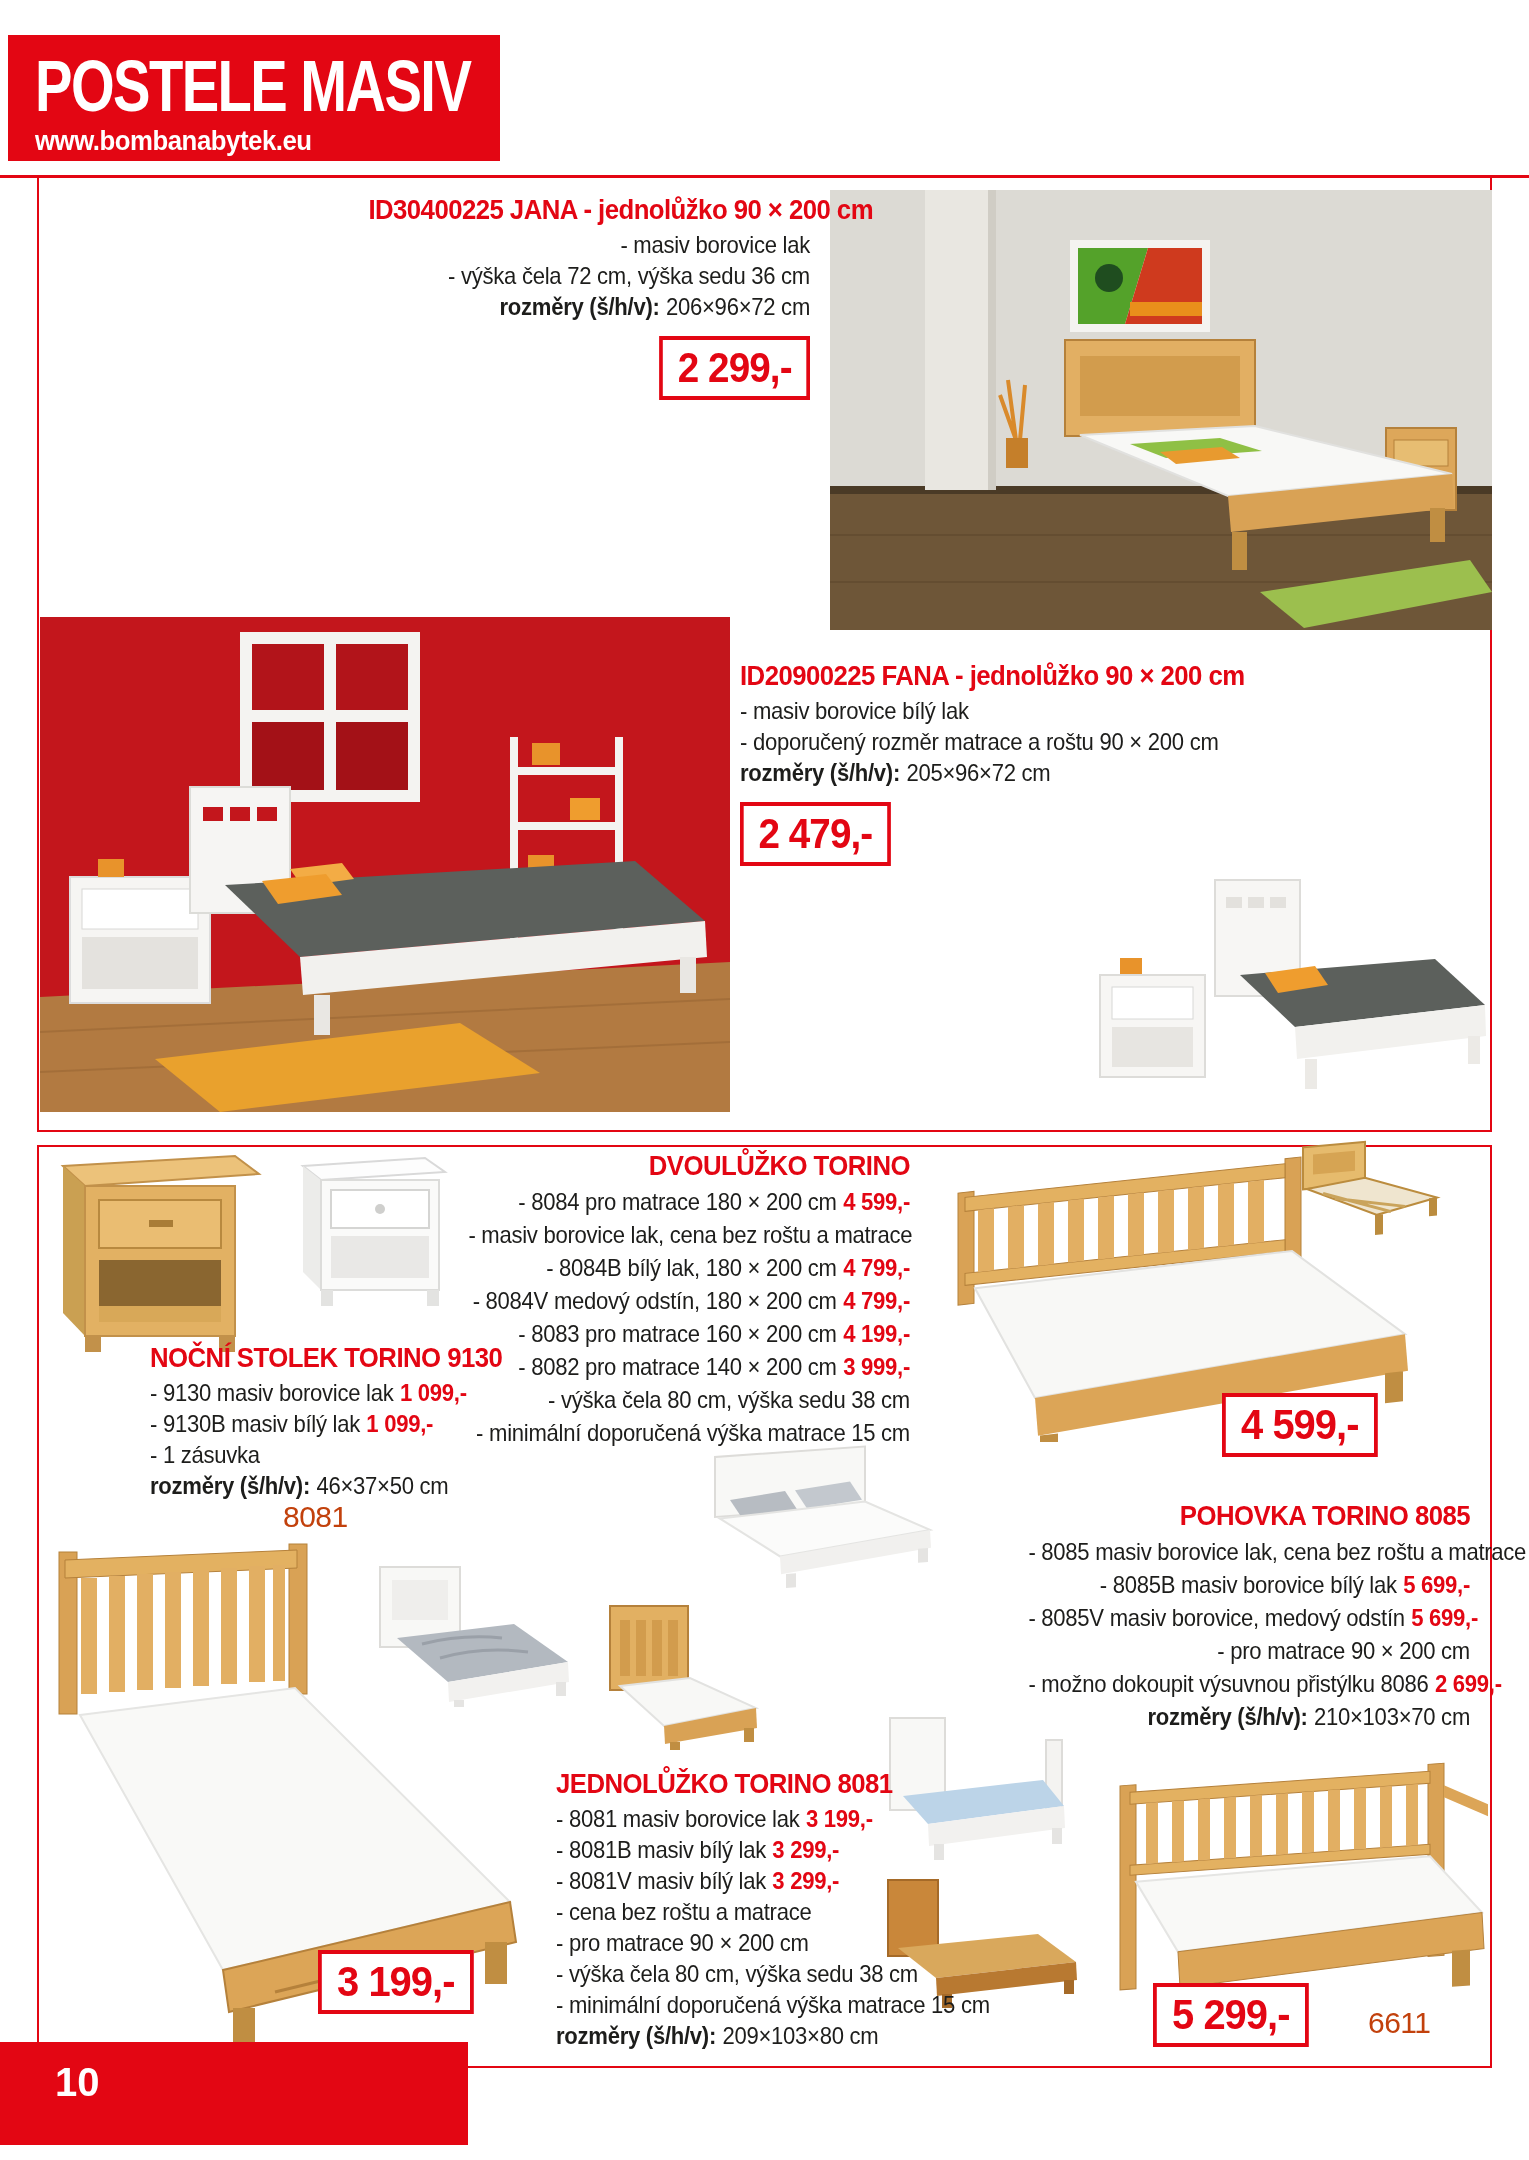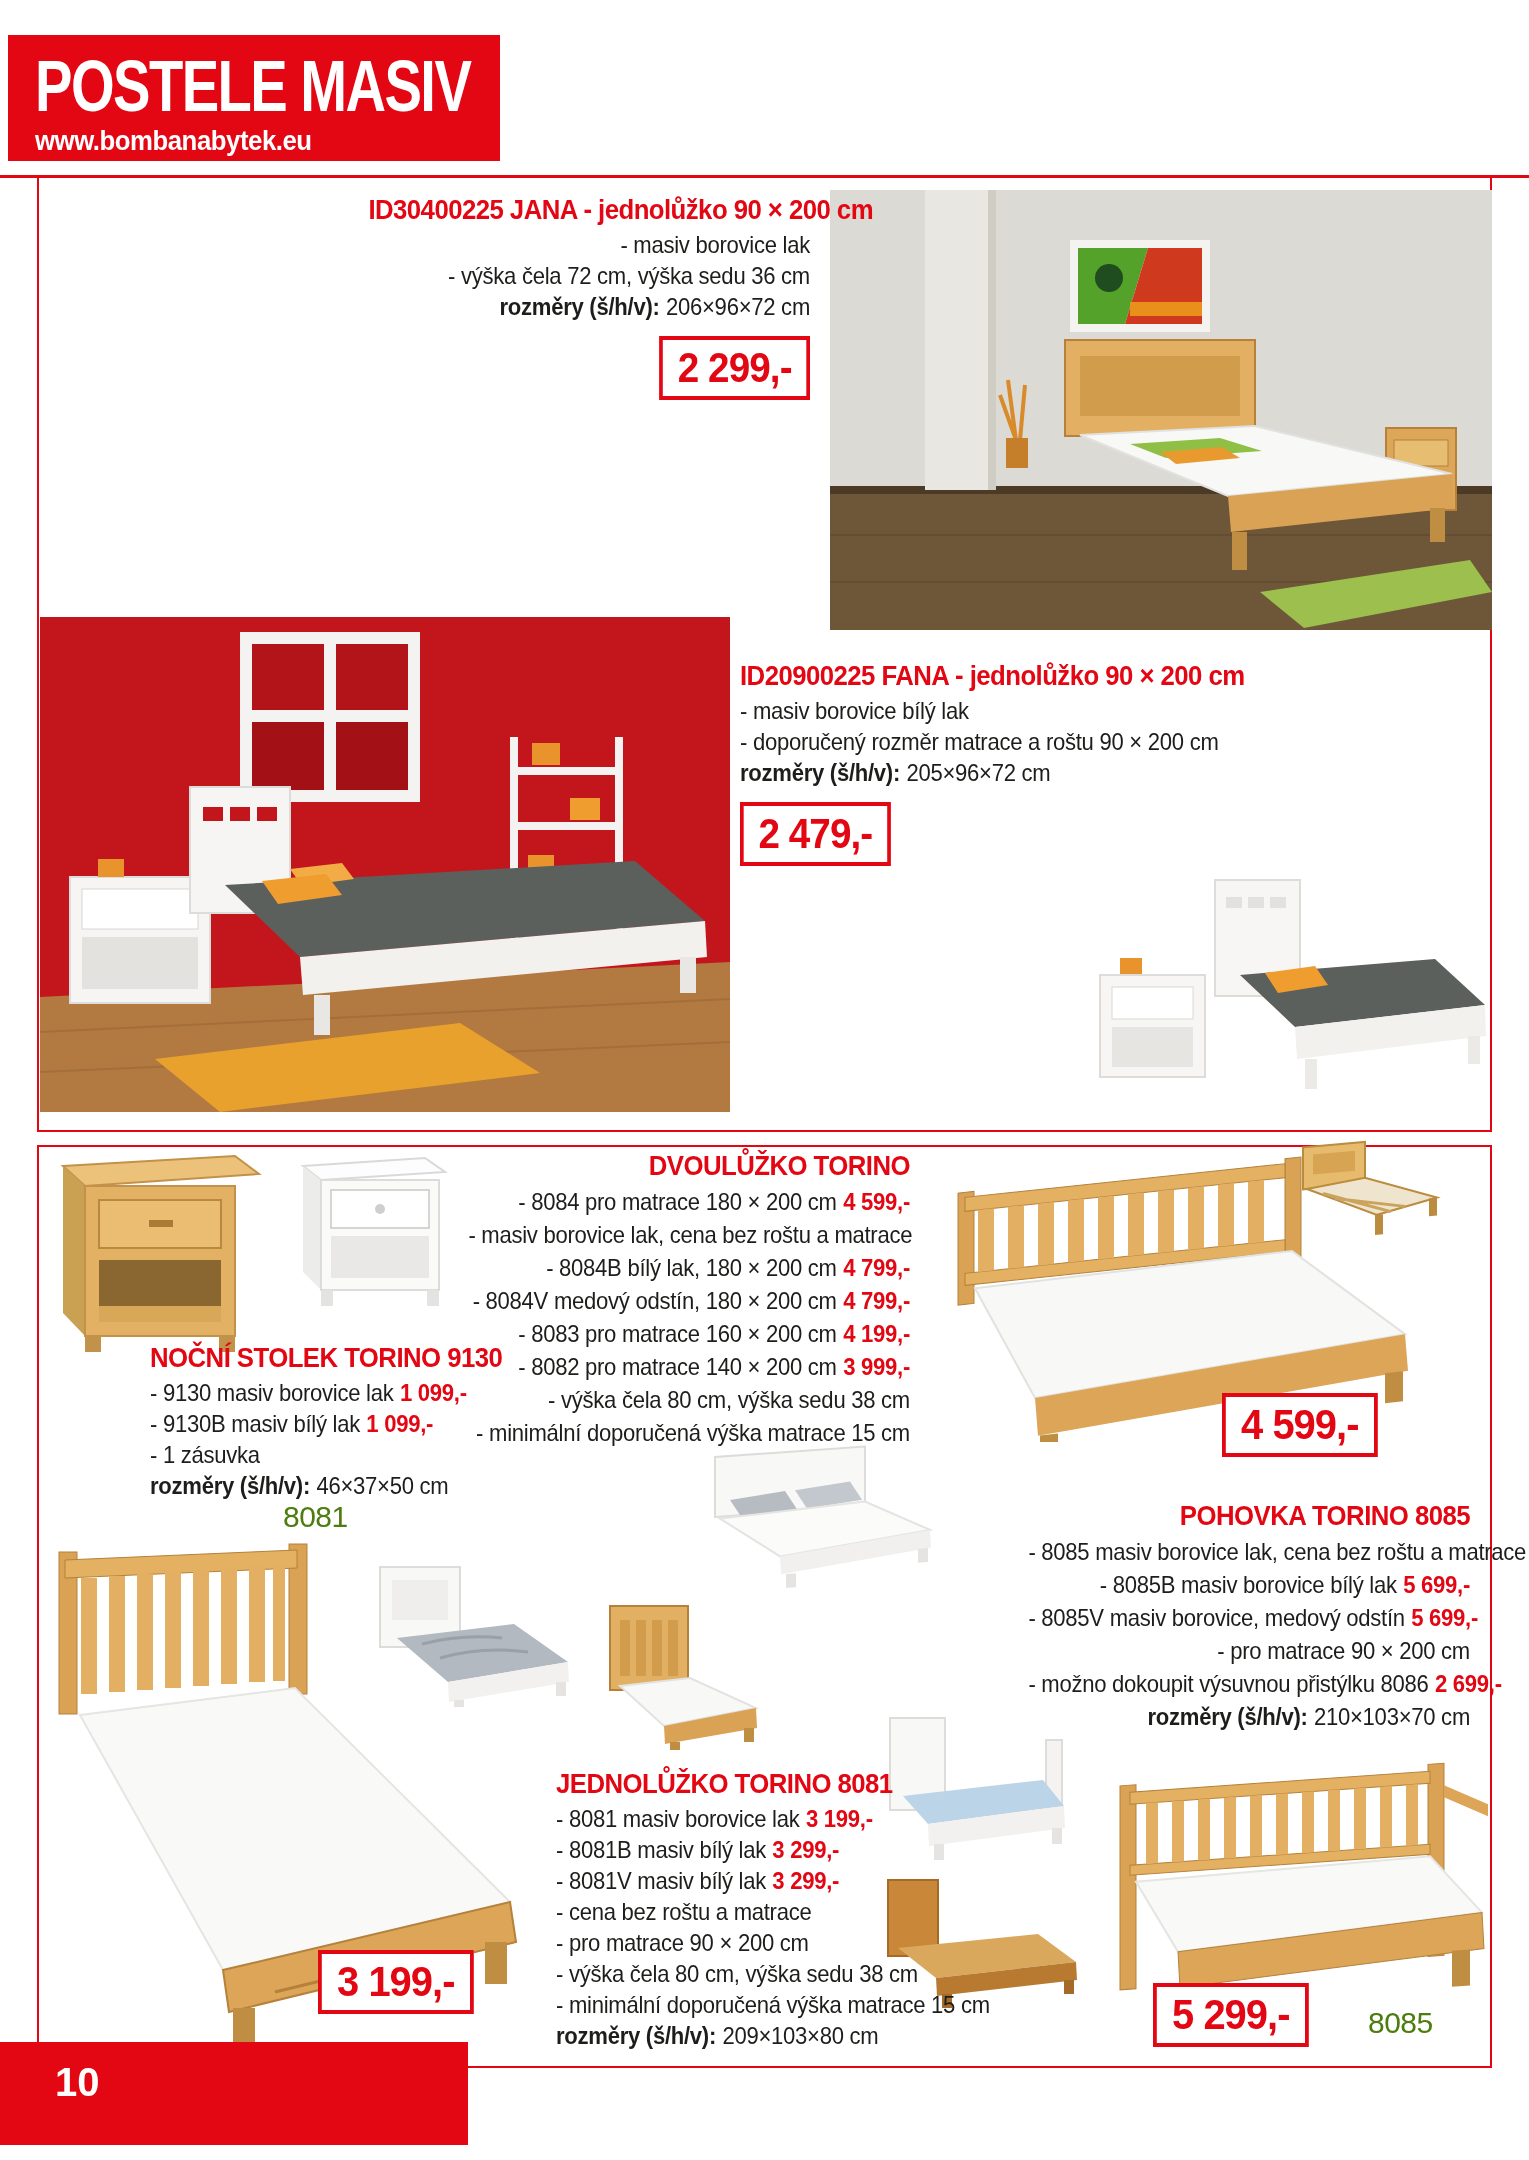--- a/index.html
+++ b/index.html
@@ -26,21 +26,21 @@
   .tb .b{font-weight:bold;margin-right:7px;}
   .tb .pr{color:#e30613;font-weight:bold;margin-left:7px;}
   .lh33 .line{line-height:33px;}
 
   
   .pbox,.pbox-inline{background:#fff;border:4px solid #e30613;color:#e30613;font-weight:bold;
         font-size:42px;line-height:52px;padding:2px 16px;letter-spacing:-1px;white-space:nowrap;}
   .pbox{position:absolute;z-index:6;transform:scaleX(.95);transform-origin:top left;}
   .pbox-inline{display:inline-block;margin-top:14px;}
 
-  .small-label{position:absolute;font-size:30px;letter-spacing:-.5px;color:#4d7c0f;z-index:5;}
+  .small-label{position:absolute;font-size:30px;letter-spacing:-.5px;color:#c2410c;z-index:5;}
 
   
   .ph{position:absolute;z-index:1;}
   .ph svg{display:block;width:100%;height:100%;}
 
   
   .footer-bar{position:absolute;left:0;top:2042px;width:468px;height:103px;background:#e30613;z-index:7;}
   .page-num{position:absolute;left:55px;top:0;height:81px;line-height:81px;font-size:40px;font-weight:bold;color:#fff;}
 </style>
 </head>
@@ -391,19 +391,19 @@
         <polygon points="354,70 398,92 398,104 354,82" fill="#dca557"></polygon>
         <polygon points="46,145 340,140 392,200 88,218" fill="#f9f9f7" stroke="#e5e5e3" stroke-width="2"></polygon>
         <polygon points="88,218 392,200 394,236 90,254" fill="#dca557" stroke="#b5813b"></polygon>
         <rect x="96" y="252" width="18" height="36" fill="#c08e42"></rect>
         <rect x="362" y="236" width="18" height="36" fill="#c08e42"></rect>
       </g>
     </svg>
   </div>
 
   <div class="pbox" style="left:1153px;top:1983px;">5 299,-</div>
-  <div class="small-label" style="left:1368px;top:2006px;">8085</div>
+  <div class="small-label" style="left:1368px;top:2006px;">6611</div>
 
   <div class="footer-bar">
     <div class="page-num">10</div>
   </div>
 
 </div>
 
 </body></html>

